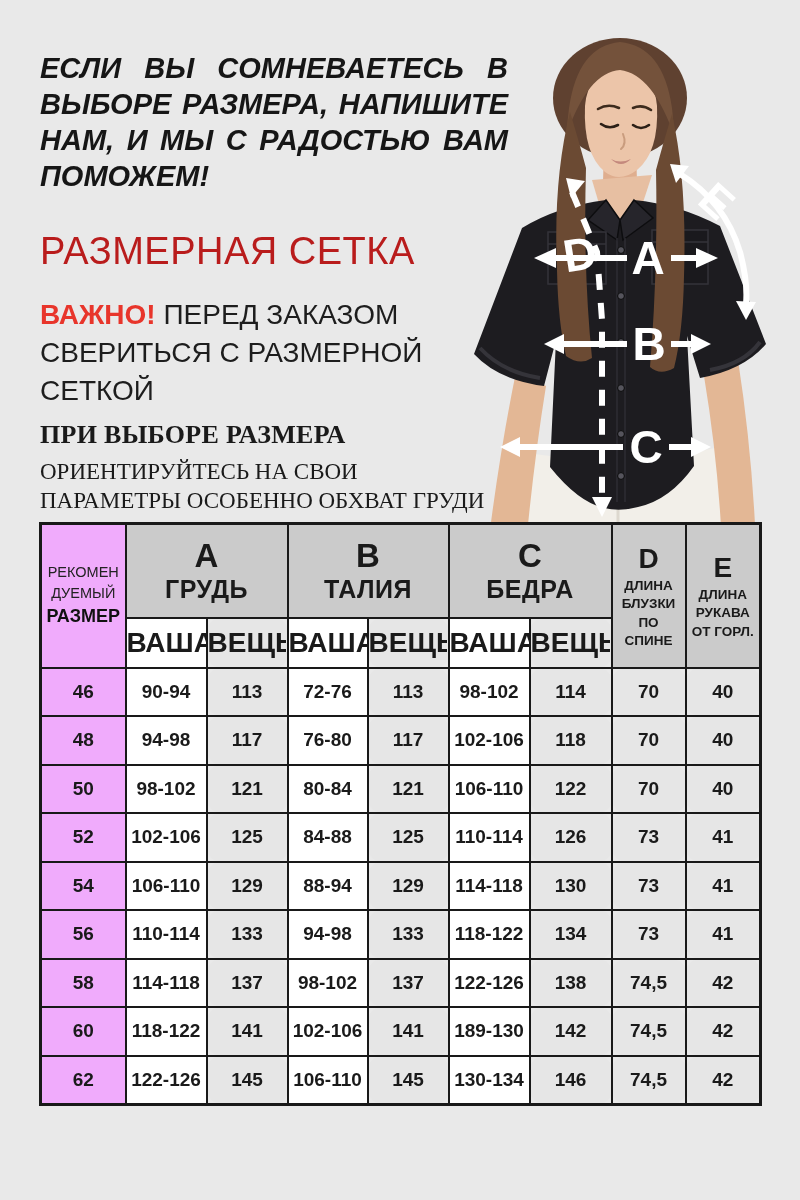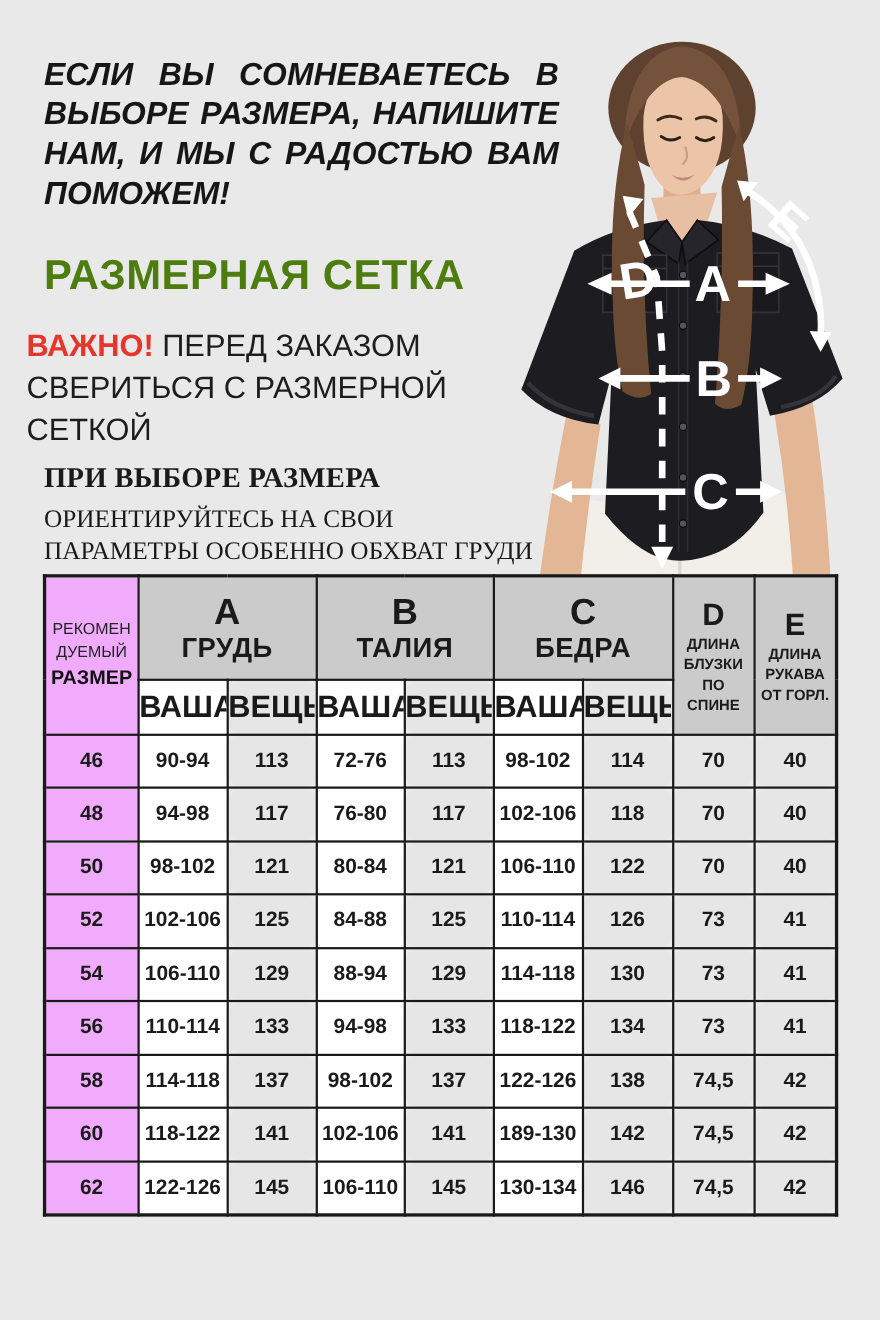--- a/index.html
+++ b/index.html
@@ -15,25 +15,25 @@
   .intro{
     position:absolute;left:40px;top:50px;width:468px;
     font-style:italic;font-weight:600;
     font-size:29px;line-height:36px;
     text-align:justify;
     color:#161616;
   }
   
   .title{
     position:absolute;left:40px;top:230px;
-    font-size:38px;font-weight:700;letter-spacing:.5px;
-    color:#4d7c0f;
+    font-size:38px;font-weight:400;letter-spacing:.5px;
+    color:#b91c1c;
   }
   .important{
-    position:absolute;left:24px;top:296px;width:412px;
+    position:absolute;left:40px;top:296px;width:412px;
     font-size:28px;line-height:38px;font-weight:400;
     color:#1d1d1d;
   }
   .important .red{color:#e8352b;font-weight:800;}
   .advice{position:absolute;left:40px;top:420px;width:470px;font-family:Liberation Serif, serif;}
   .advice .l1{font-size:26px;font-weight:800;margin-bottom:7px;letter-spacing:.3px;}
   .advice .l2,.advice .l3{font-size:23px;line-height:29px;font-weight:400;}
   
   .model{position:absolute;left:420px;top:20px;width:380px;height:525px;}
   .model text{

